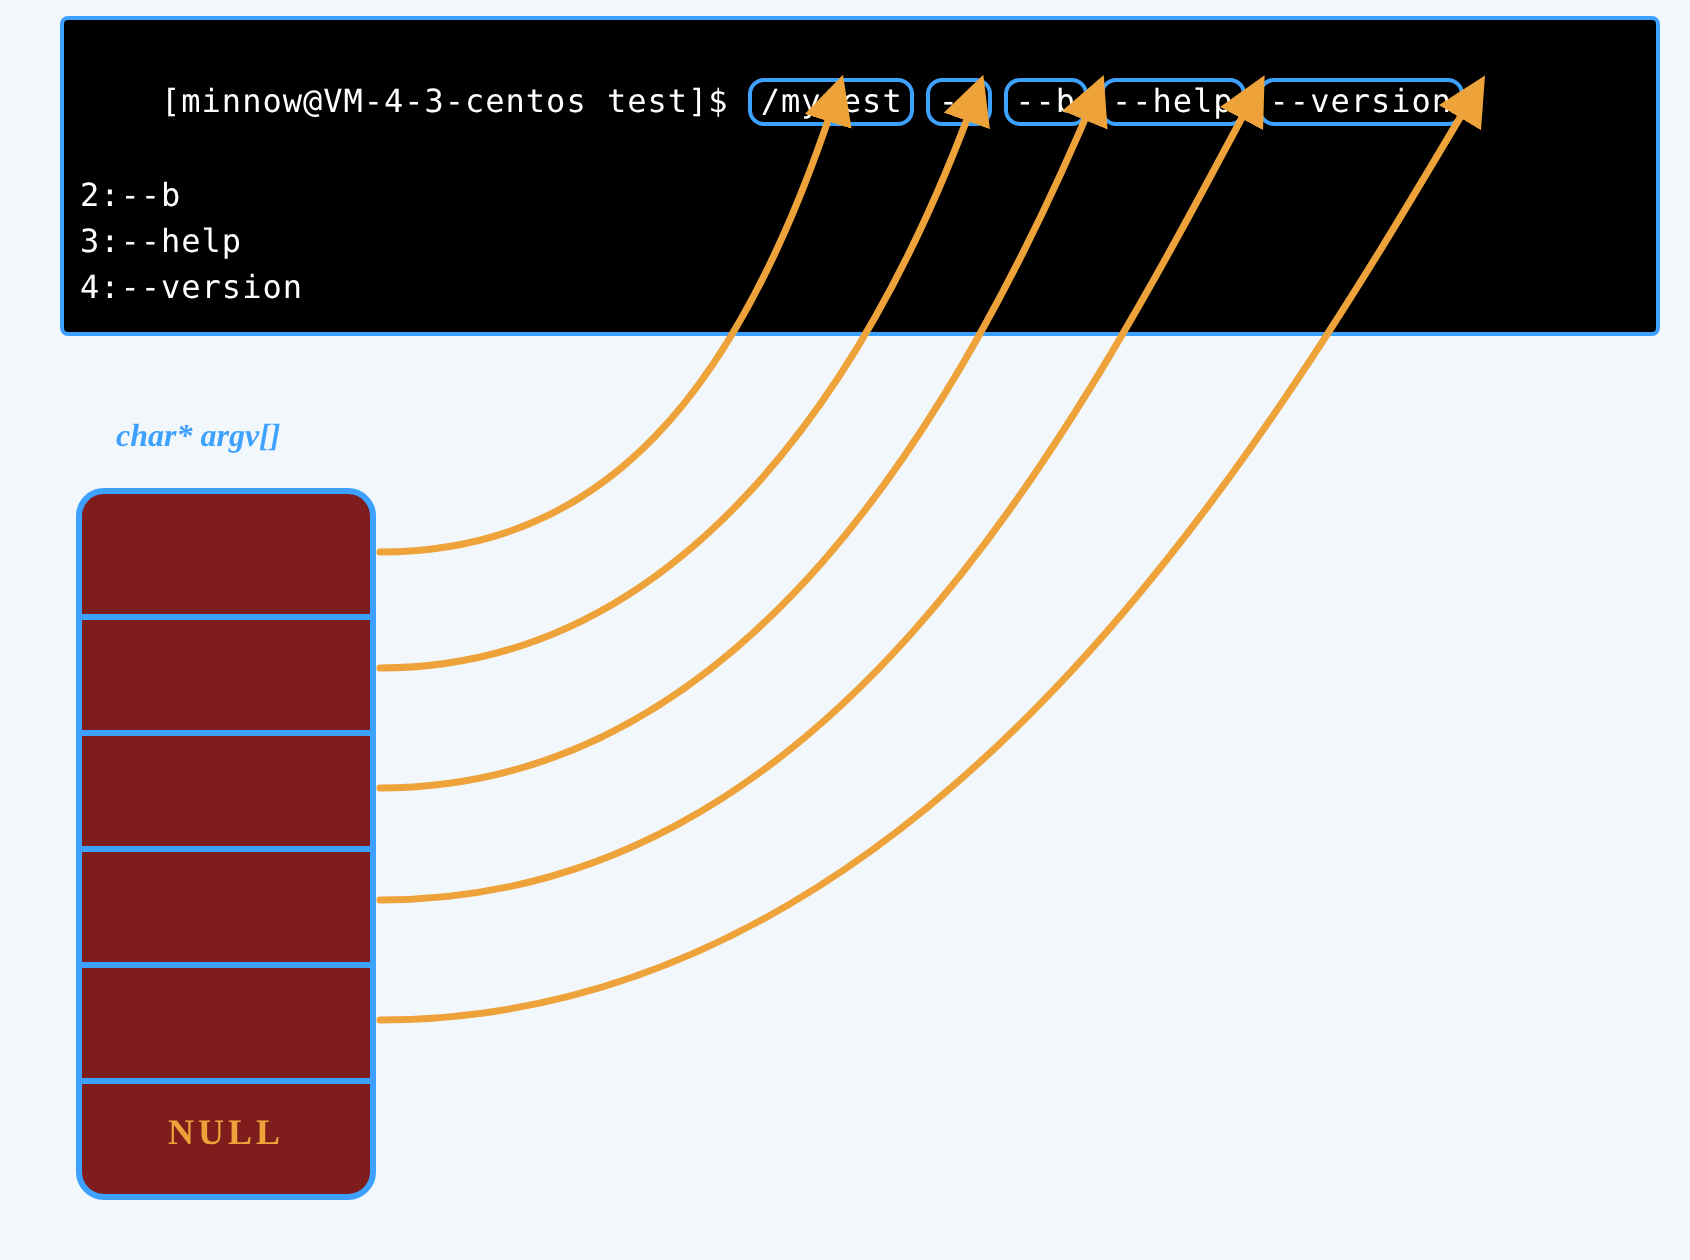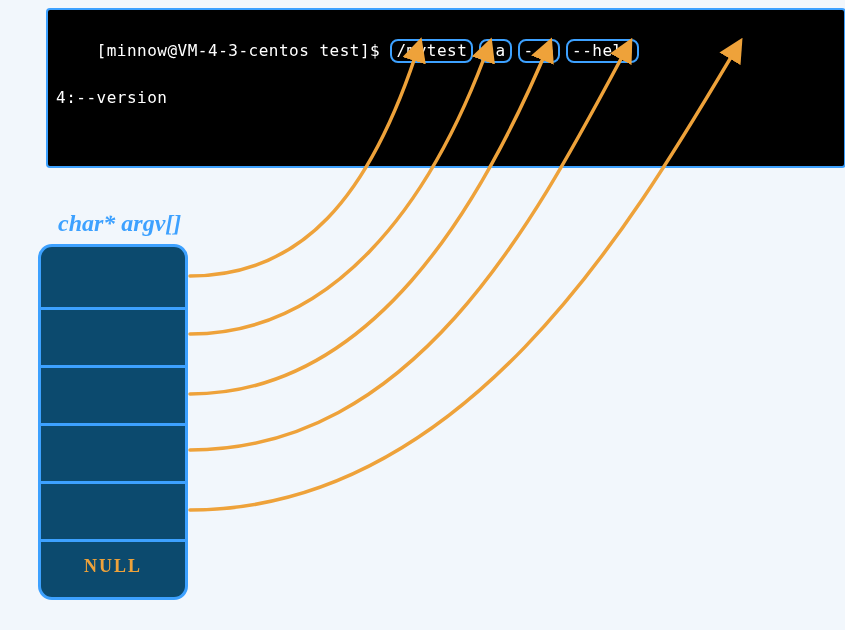--- a/index.html
+++ b/index.html
@@ -7,21 +7,21 @@
     padding: 0;
     width: 845px;
     height: 630px;
     background: #f2f7fc;
     font-family: "DejaVu Sans Mono", "Menlo", "Consolas", monospace;
     font-size: 16px;
     overflow: hidden;
   }
   .terminal {
     position: absolute;
-    left: 46px;
+    left: 30px;
     top: 8px;
     width: 800px;
     height: 160px;
     background: #000;
     border: 2px solid #3da1ff;
     border-radius: 4px;
     color: #fff;
     padding: 6px 8px;
     box-sizing: border-box;
     line-height: 23px;
@@ -38,32 +38,32 @@
     display: inline-block;
     white-space: pre;
   }
   .argv-label {
     position: absolute;
     left: 58px;
     top: 210px;
     color: #3da1ff;
     font-family: "Comic Sans MS", "Segoe Script", cursive;
     font-weight: bold;
-    font-size: 24px;
+    font-size: 16px;
     font-style: italic;
   }
   .array-box {
     position: absolute;
     left: 38px;
     top: 244px;
     width: 150px;
     height: 356px;
     border: 3px solid #3da1ff;
     border-radius: 14px;
-    background: #0c4a6e;
+    background: #7f1d1d;
     box-sizing: border-box;
     overflow: hidden;
   }
   .array-box .cell {
     border-top: 3px solid #3da1ff;
     height: 58px;
     box-sizing: border-box;
     text-align: center;
     line-height: 48px;
   }
@@ -86,22 +86,25 @@
 </head>
 <body>
 
 <div class="terminal">
   <div class="term-line">
     <span>[minnow@VM-4-3-centos test]$ </span><span class="tokens">
       <span class="tok">/mytest</span>
       <span class="tok">-a</span>
       <span class="tok">--b</span>
       <span class="tok">--help</span>
+      <span class="tok">--version</span>
     </span>
   </div>
+  <div class="term-line">2:--b</div>
+  <div class="term-line">3:--help</div>
   <div class="term-line">4:--version</div>
 </div>
 
 <div class="argv-label">char* argv[]</div>
 
 <div class="array-box">
   <div class="cell"></div>
   <div class="cell"></div>
   <div class="cell"></div>
   <div class="cell"></div>

